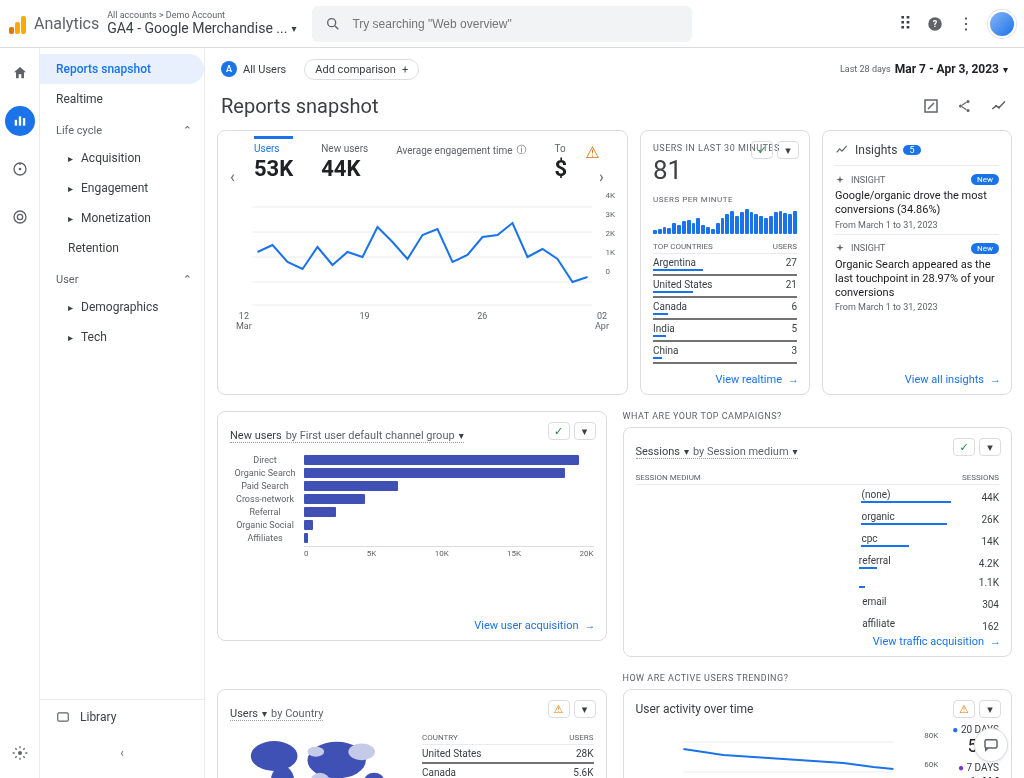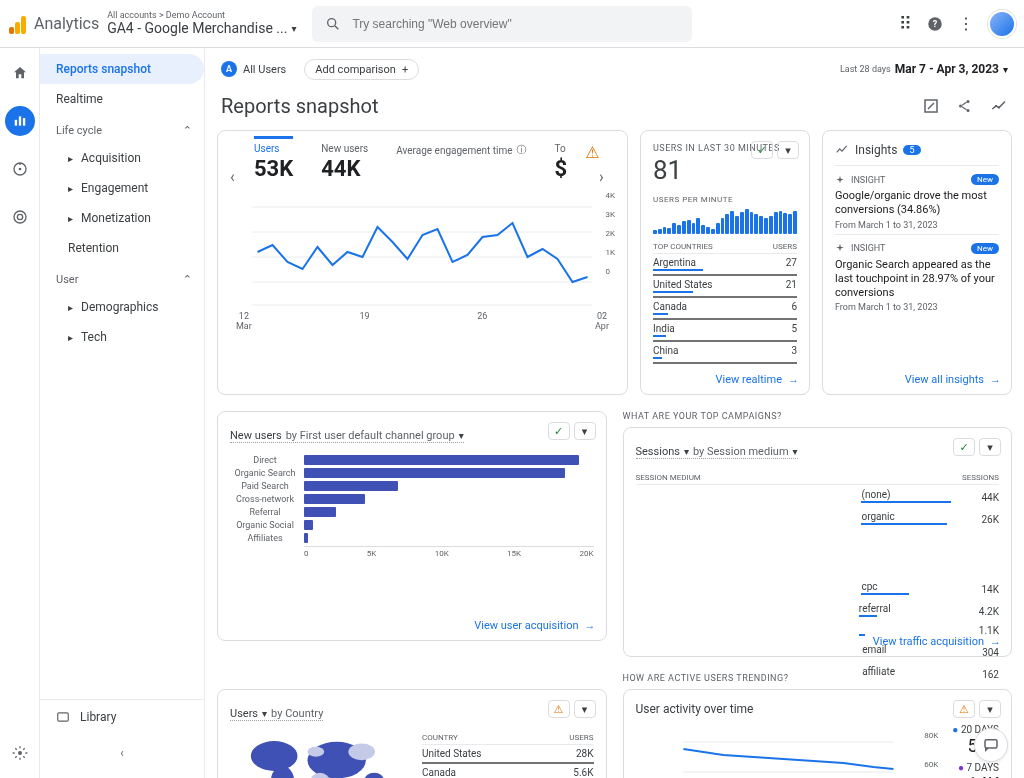--- a/index.html
+++ b/index.html
@@ -516,21 +516,21 @@
             <div id="sess-rows">
                 <div class="sess-row">
                   <span class="name" style="min-width:120px;">(none)<span class="ul" style="width:90px;"></span></span>
                   <span>44K</span>
                 </div>
                 <div class="sess-row">
                   <span class="name" style="min-width:120px;">organic<span class="ul" style="width:86px;"></span></span>
                   <span>26K</span>
                 </div>
                 <div class="sess-row">
-                  <span class="name" style="min-width:120px;margin-top:48px;">cpc<span class="ul" style="width:48px;"></span></span>
+                  <span class="name" style="min-width:120px;">cpc<span class="ul" style="width:48px;"></span></span>
                   <span>14K</span>
                 </div>
                 <div class="sess-row">
                   <span class="name" style="min-width:120px;">referral<span class="ul" style="width:18px;"></span></span>
                   <span>4.2K</span>
                 </div>
                 <div class="sess-row">
                   <span class="name" style="min-width:120px;">
                     <span class="ul" style="width:6px;"></span>
                   </span>

